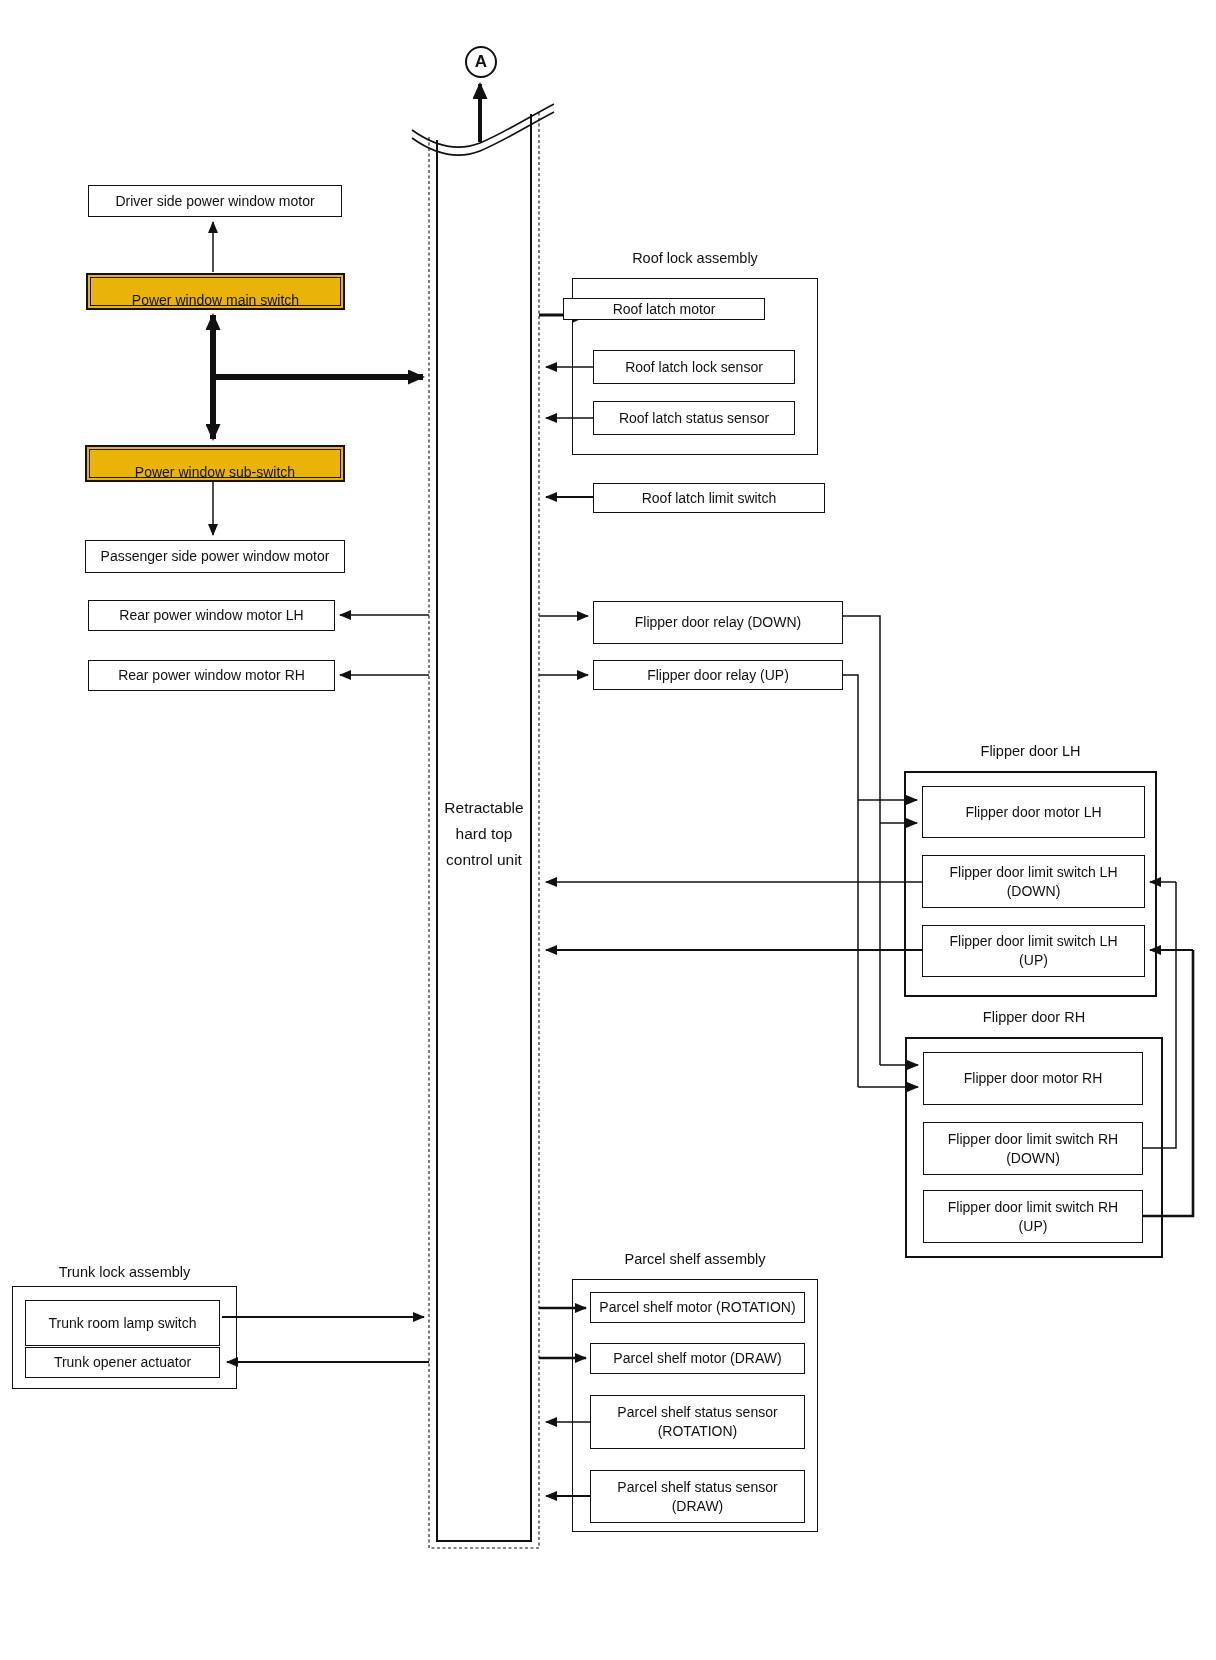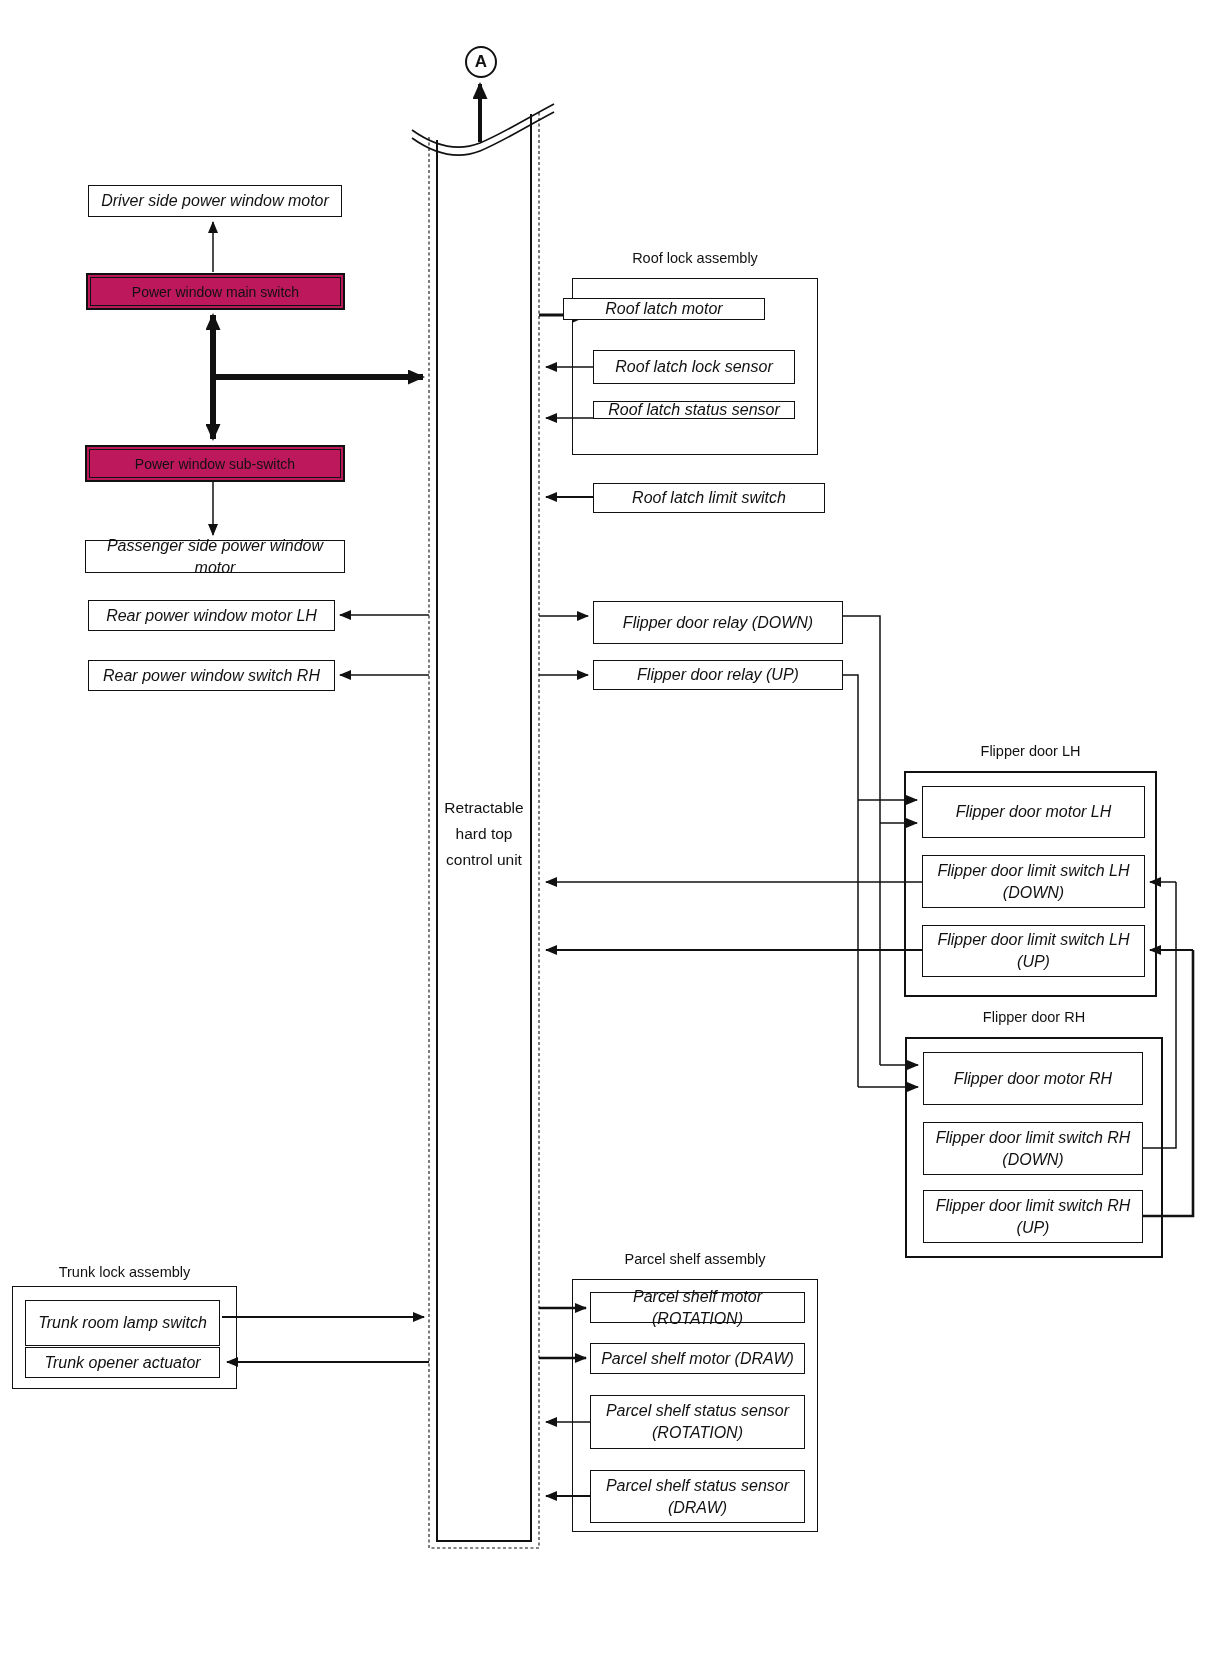--- a/index.html
+++ b/index.html
@@ -4,25 +4,25 @@
 <style>
   html,body{margin:0;padding:0;background:#ffffff;}
   .wrap{
     position:relative;width:1216px;height:1660px;background:#ffffff;
     font-family:"Liberation Sans", sans-serif;color:#111;overflow:hidden;
   }
   svg.lines{position:absolute;left:0;top:0;z-index:0;}
   .box{
     position:absolute;border:1.6px solid #111;background:#fff;z-index:2;
     display:flex;align-items:center;justify-content:center;flex-direction:column;
-    text-align:center;font-size:16px;line-height:1.35;box-sizing:border-box;font-style:italic;
+    text-align:center;font-size:14px;line-height:1.35;box-sizing:border-box;
   }
   .dbox{
-    position:absolute;border:2px solid #111;background:#be185d;z-index:2;
-    display:flex;align-items:center;justify-content:center;
+    position:absolute;border:2px solid #111;background:#eab308;z-index:2;
+    display:flex;align-items:flex-end;justify-content:center;
     text-align:center;font-size:14px;box-sizing:border-box;
   }
   .dbox::after{content:"";position:absolute;inset:2px;border:1px solid #111;pointer-events:none;}
   .container{position:absolute;border:1.4px solid #111;z-index:1;box-sizing:border-box;background:transparent;}
   .title{position:absolute;font-size:14.5px;text-align:center;z-index:2;white-space:nowrap;}
   .buslabel{
     position:absolute;left:437px;top:795px;width:94px;z-index:2;
     text-align:center;font-size:15.5px;line-height:26px;
   }
   .circleA{
@@ -126,41 +126,41 @@
 
   <div class="box" style="left:85px;top:540px;width:260px;height:33px">
     <div>Passenger side power window motor</div>
   </div>
 
   <div class="box" style="left:88px;top:600px;width:247px;height:31px">
     <div>Rear power window motor LH</div>
   </div>
 
   <div class="box" style="left:88px;top:660px;width:247px;height:31px">
-    <div>Rear power window switch RH</div>
+    <div>Rear power window motor RH</div>
   </div>
 
   <div class="title" style="left:12px;top:1264px;width:225px">Trunk lock assembly</div>
   <div class="container" style="left:12px;top:1286px;width:225px;height:103px"></div>
   <div class="box" style="left:25px;top:1300px;width:195px;height:46px">
     <div>Trunk room lamp switch</div>
   </div>
   <div class="box" style="left:25px;top:1347px;width:195px;height:31px">
     <div>Trunk opener actuator</div>
   </div>
 
   <div class="title" style="left:572px;top:250px;width:246px">Roof lock assembly</div>
   <div class="container" style="left:572px;top:278px;width:246px;height:177px"></div>
   <div class="box" style="left:563px;top:298px;width:202px;height:22px">
     <div>Roof latch motor</div>
   </div>
   <div class="box" style="left:593px;top:350px;width:202px;height:34px">
     <div>Roof latch lock sensor</div>
   </div>
-  <div class="box" style="left:593px;top:401px;width:202px;height:18px">
+  <div class="box" style="left:593px;top:401px;width:202px;height:34px">
     <div>Roof latch status sensor</div>
   </div>
 
   <div class="box" style="left:593px;top:483px;width:232px;height:30px">
     <div>Roof latch limit switch</div>
   </div>
 
   <div class="box" style="left:593px;top:601px;width:250px;height:43px">
     <div>Flipper door relay (DOWN)</div>
   </div>

